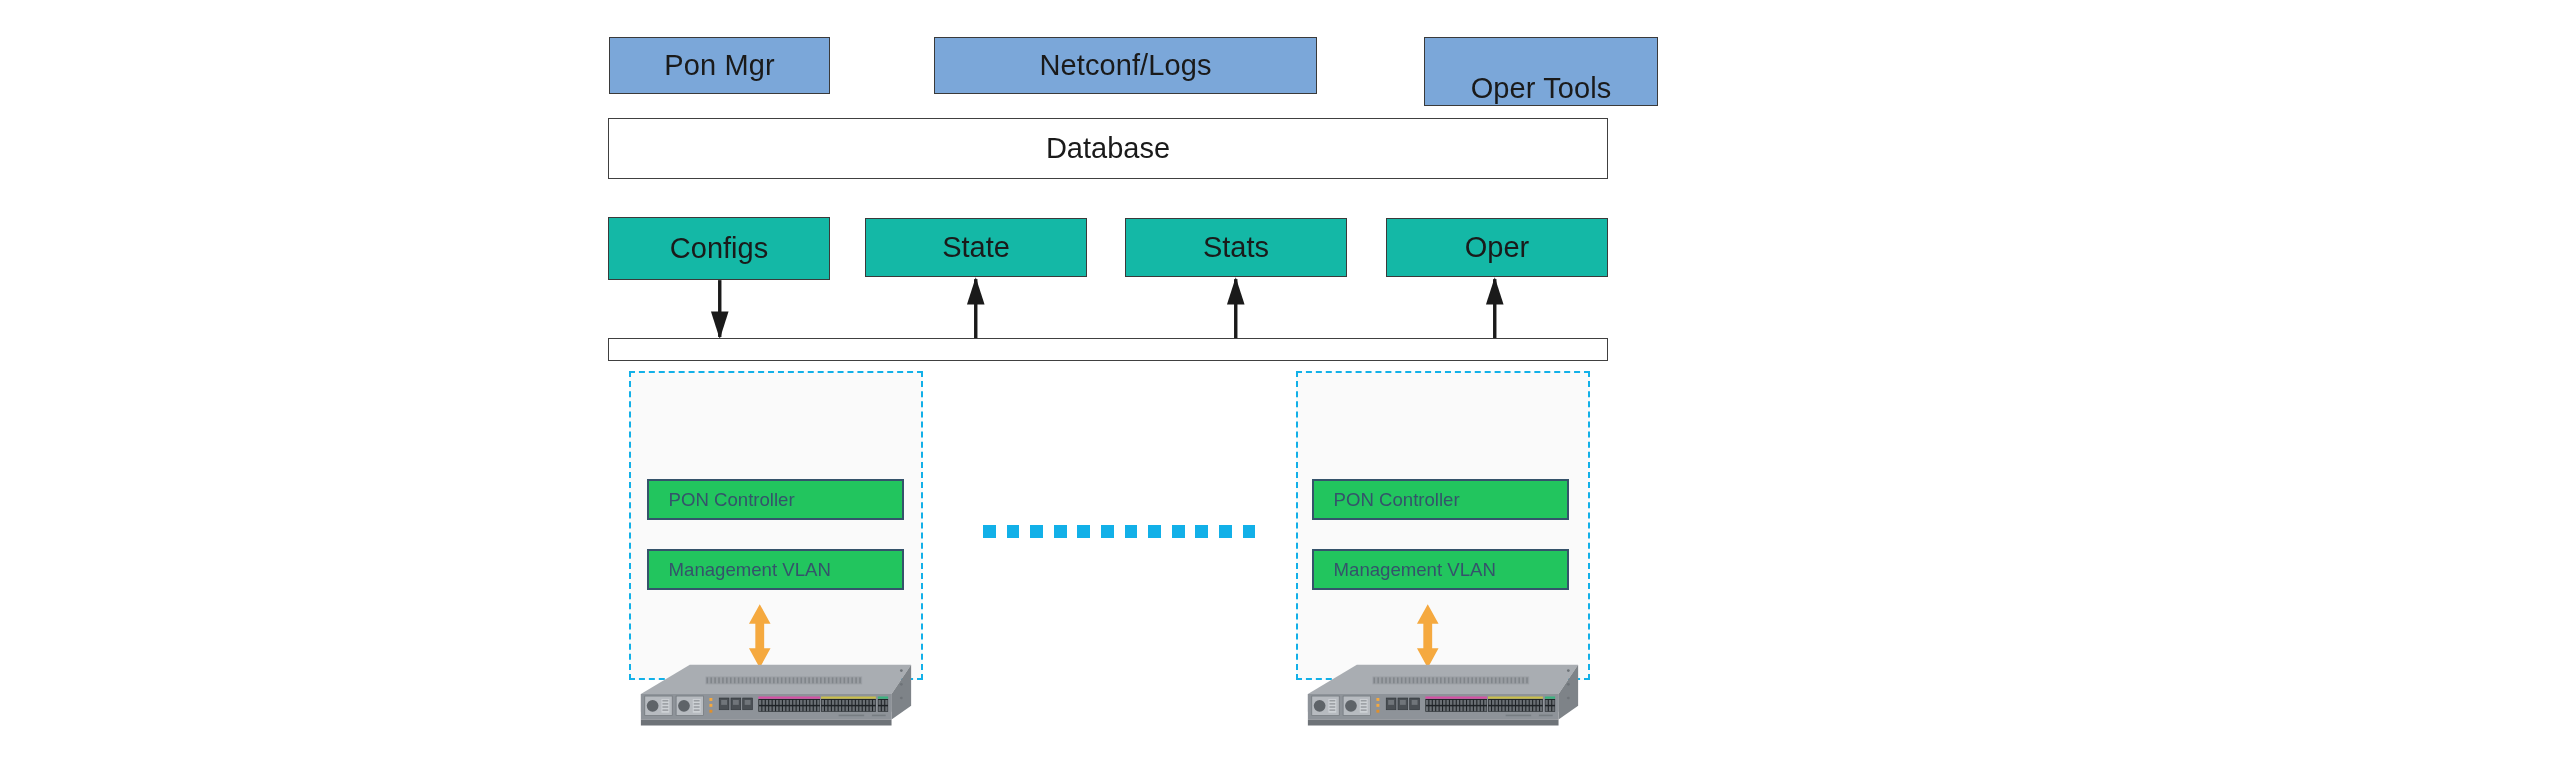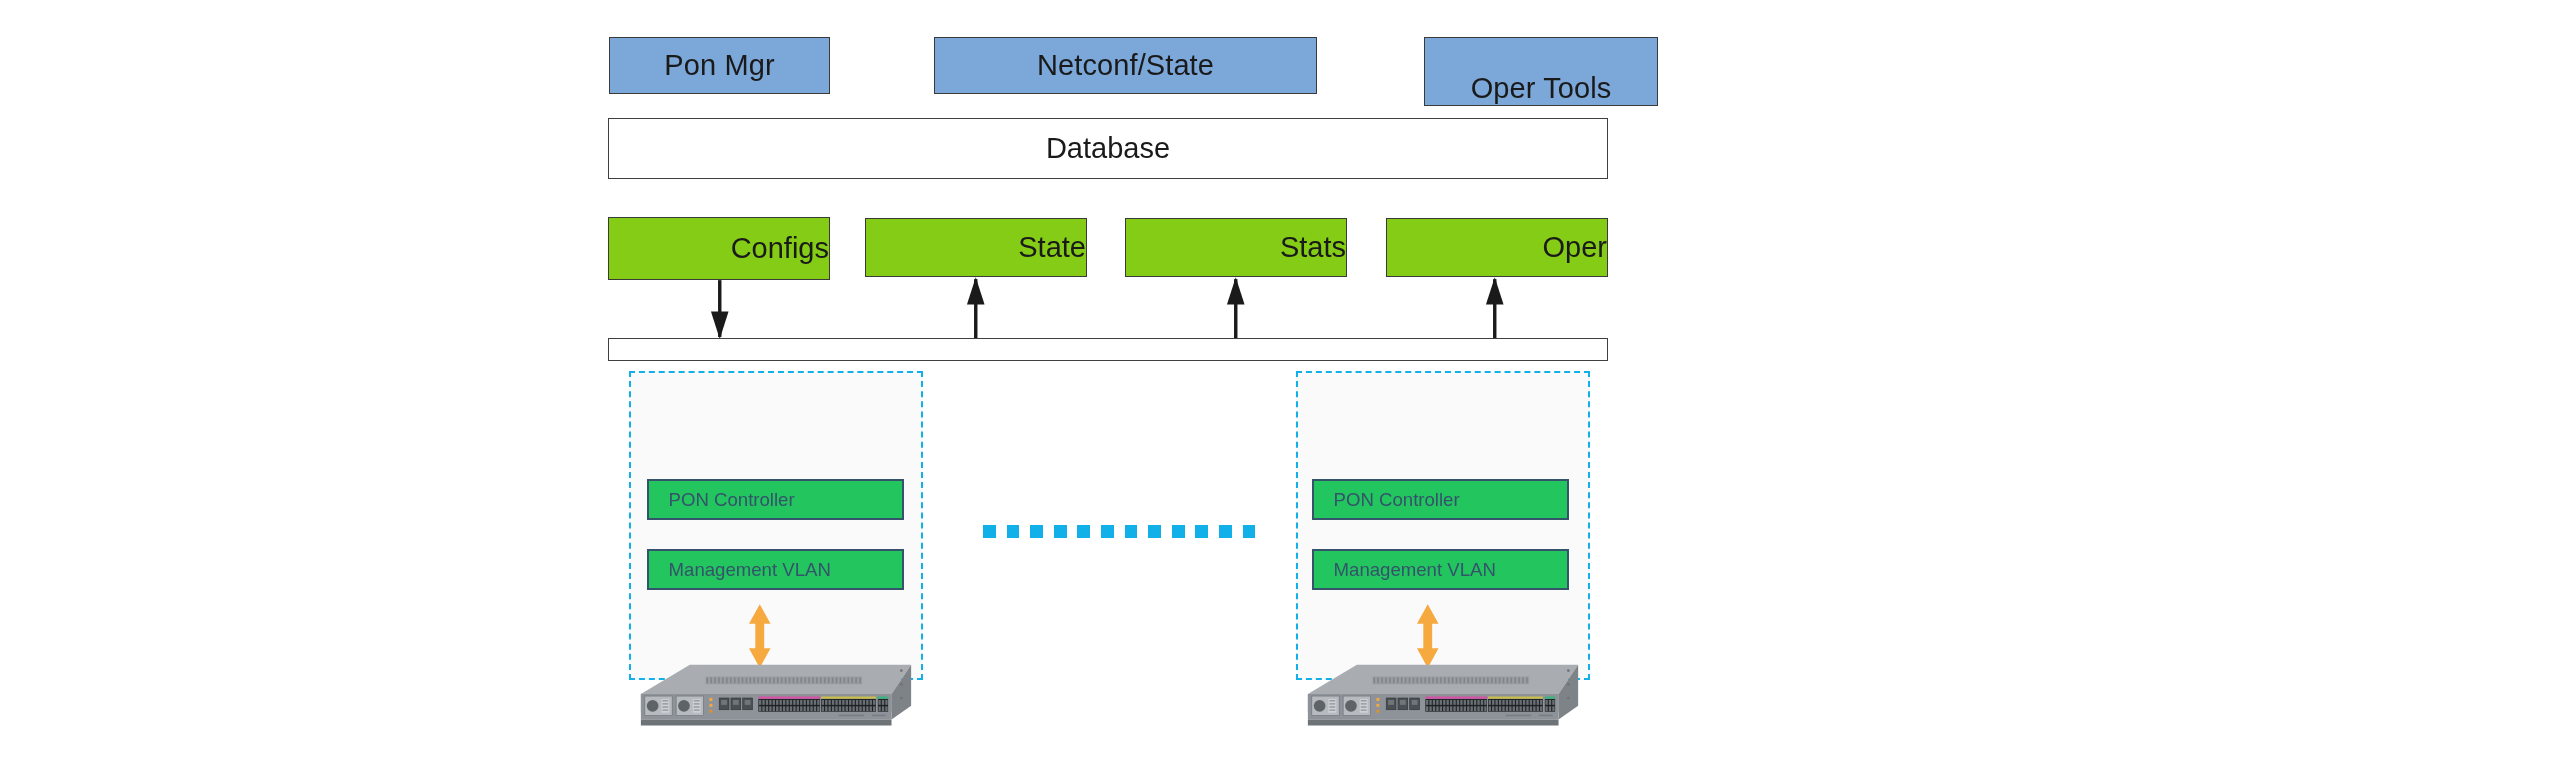--- a/index.html
+++ b/index.html
@@ -45,25 +45,25 @@
     border: 1px solid #404040;
     display: flex;
     align-items: center;
     justify-content: center;
     color: #1a1a1a;
     font-size: 29px;
   }
 
   
   .green-box {
-    background: #84cc16;
+    background: #14b8a6;
     border: 1px solid #3a3a3a;
     display: flex;
     align-items: center;
-    justify-content: flex-end;
+    justify-content: center;
     color: #1a1a1a;
     font-size: 29px;
   }
 
   
   .bus-bar {
     background: #ffffff;
     border: 1px solid #404040;
   }
 
@@ -105,21 +105,21 @@
   .switch-wrap svg { display: block; }
 </style>
 </head>
 <body>
 
 <div id="canvas">
     <div class="abs blue-box" style="left: 609px; top: 37px; width: 221px; height: 57px;">
       <span>Pon Mgr</span>
     </div>
     <div class="abs blue-box" style="left: 934px; top: 37px; width: 383px; height: 57px;">
-      <span>Netconf/State</span>
+      <span>Netconf/Logs</span>
     </div>
     <div class="abs blue-box" style="left: 1424px; top: 37px; width: 234px; height: 69px; align-items: flex-end;">
       <span>Oper Tools</span>
     </div>
     <div class="abs db-bar" style="left: 608px; top: 118px; width: 1000px; height: 61px;">
       <span>Database</span>
     </div>
     <div class="abs green-box" style="left: 608px; top: 217px; width: 222px; height: 63px;">
       <span>Configs</span>
     </div>

